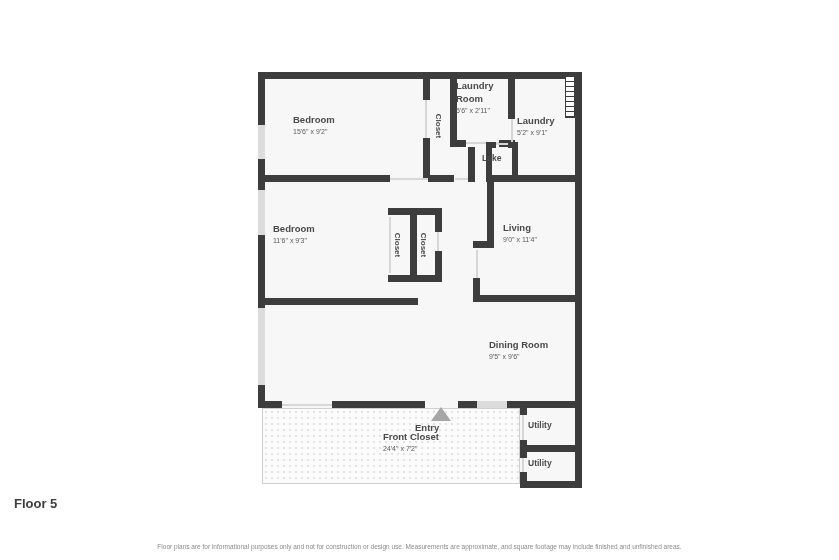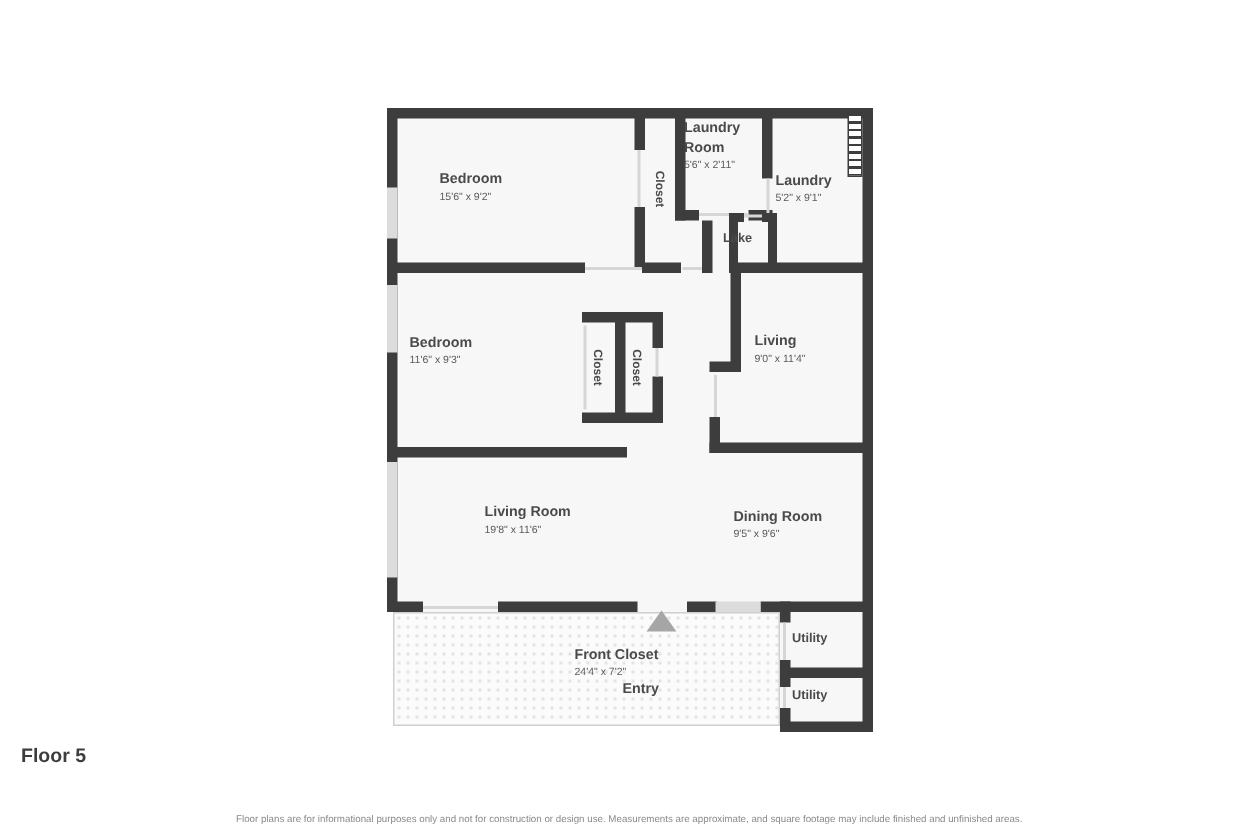--- a/index.html
+++ b/index.html
@@ -146,36 +146,32 @@
 
   <div class="rot" style="left:426px;top:245px;">
     <span class="room-name">Closet</span>
   </div>
 
   <div class="room-label" style="left:503px;top:222px;width:64px;">
     <div class="room-name">Living</div>
     <div class="room-dim">9'0" x 11'4"</div>
   </div>
 
-  <div class="room-label" style="left:323px;top:336px;width:104px;">
-    <div class="room-name">Living Room</div>
-    <div class="room-dim">19'8" x 11'6"</div>
-  </div>
 
   <div class="room-label" style="left:489px;top:339px;width:78px;">
     <div class="room-name">Dining Room</div>
     <div class="room-dim">9'5" x 9'6"</div>
   </div>
 
   <div class="room-label" style="left:383px;top:431px;width:104px;">
     <div class="room-name">Front Closet</div>
     <div class="room-dim">24'4" x 7'2"</div>
   </div>
 
-  <div class="room-label" style="left:415px;top:422px;width:52px;margin-top:32px;">
+  <div class="room-label" style="left:415px;top:422px;width:52px;">
     <div class="room-name">Entry</div>
   </div>
 
   <div class="room-label small-name" style="left:528px;top:420px;width:46px;">
     <div class="room-name">Utility</div>
   </div>
 
   <div class="room-label small-name" style="left:528px;top:458px;width:46px;">
     <div class="room-name">Utility</div>
   </div>

